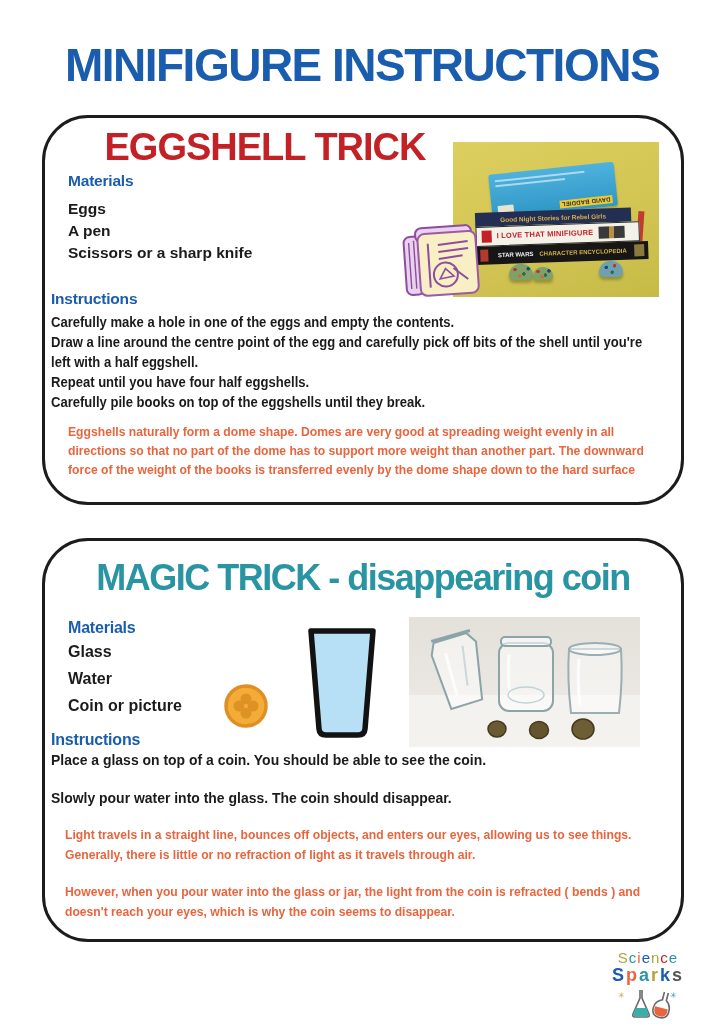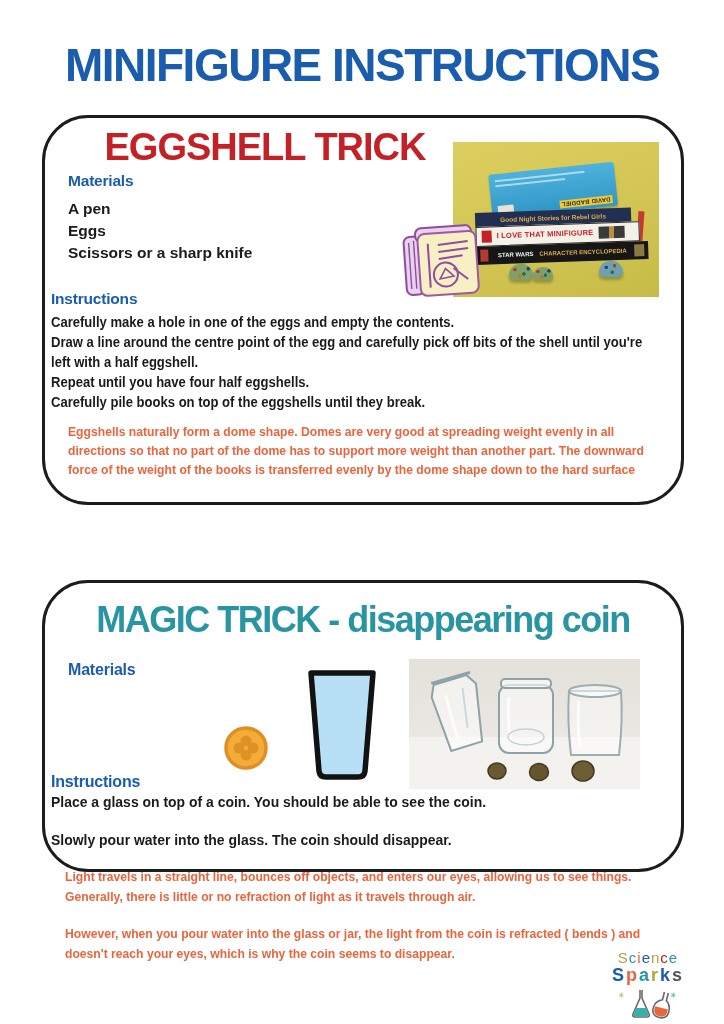--- a/index.html
+++ b/index.html
@@ -11,21 +11,21 @@
   .main-title {
     position:absolute; top:38px; left:0; width:100%; text-align:center;
     font-size:46px; font-weight:bold; letter-spacing:-1.5px;
     color:var(--title_blue,#1A5DAE);
   }
   .card {
     position:absolute; left:42px; width:642px; background:#fff;
     border:3px solid #1c1c1c; border-radius:46px;
   }
   .card-1 { top:115px; height:390px; }
-  .card-2 { top:580px; height:292px; }
+  .card-2 { top:538px; height:404px; }
 
   .card1-title {
     position:absolute; top:8px; left:20px; width:400px; text-align:center;
     font-size:38px; font-weight:bold; letter-spacing:-1px;
     color:var(--red,#C42127);
   }
   .card2-title {
     position:absolute; top:16px; left:0; width:100%; text-align:center;
     font-size:36px; font-weight:bold; letter-spacing:-1.5px;
     color:var(--teal,#2995A3);
@@ -128,22 +128,22 @@
 
 <div class="page">
 
   <div class="main-title">MINIFIGURE INSTRUCTIONS</div>
 
   <div class="card card-1">
     <div class="card1-title">EGGSHELL TRICK</div>
 
     <div class="sec-label" style="left:23px; top:54px;">Materials</div>
     <div class="mat-list c1-mats">
+      <div>Eggs</div>
       <div>A pen</div>
-      <div>Eggs</div>
       <div>Scissors or a sharp knife</div>
     </div>
 
     <div class="sec-label" style="left:6px; top:172px;">Instructions</div>
     <div class="steps c1-steps cond">
       <div>Carefully make a hole in one of the eggs and empty the contents.</div>
       <div>Draw a line around the centre point of the egg and carefully pick off bits of the shell until you're left with a half eggshell.</div>
       <div>Repeat until you have four half eggshells.</div>
       <div>Carefully pile books on top of the eggshells until they break.</div>
     </div>
@@ -197,20 +197,25 @@
           <line x1="58" y1="48" x2="72" y2="60" stroke="#8E4D9E" stroke-width="2"></line>
         </g>
       </svg>
     </div>
   </div>
 
   <div class="card card-2">
     <div class="card2-title">MAGIC TRICK - disappearing coin</div>
 
     <div class="sec-label" style="left:23px; top:78px; font-size:16px;">Materials</div>
+    <div class="mat-list c2-mats">
+      <div>Glass</div>
+      <div>Water</div>
+      <div>Coin or picture</div>
+    </div>
 
     <div class="coin-illu">
       <svg width="46" height="46" viewBox="0 0 46 46">
         <circle cx="23" cy="23" r="20" fill="#F4AC38" stroke="#E08F24" stroke-width="3.5"></circle>
         <circle cx="23" cy="16" r="5.5" fill="#DE9226"></circle>
         <circle cx="23" cy="30" r="5.5" fill="#DE9226"></circle>
         <circle cx="16" cy="23" r="5.5" fill="#DE9226"></circle>
         <circle cx="30" cy="23" r="5.5" fill="#DE9226"></circle>
         <circle cx="23" cy="23" r="5" fill="#DE9226"></circle>
         <circle cx="23" cy="23" r="2.2" fill="#F4AC38"></circle>

